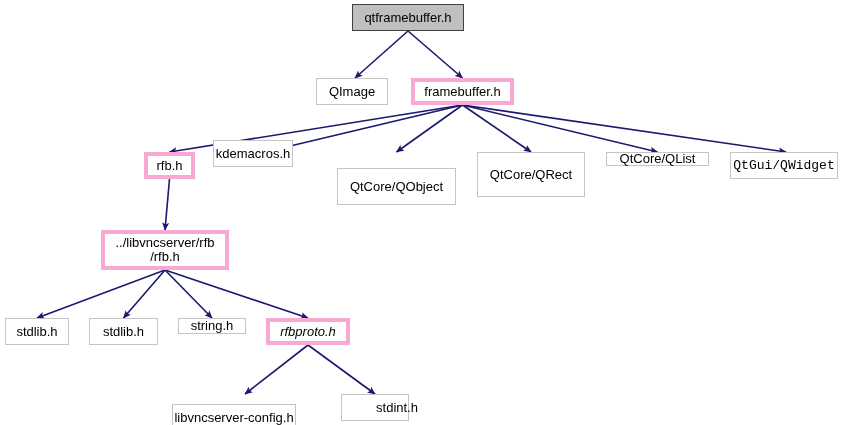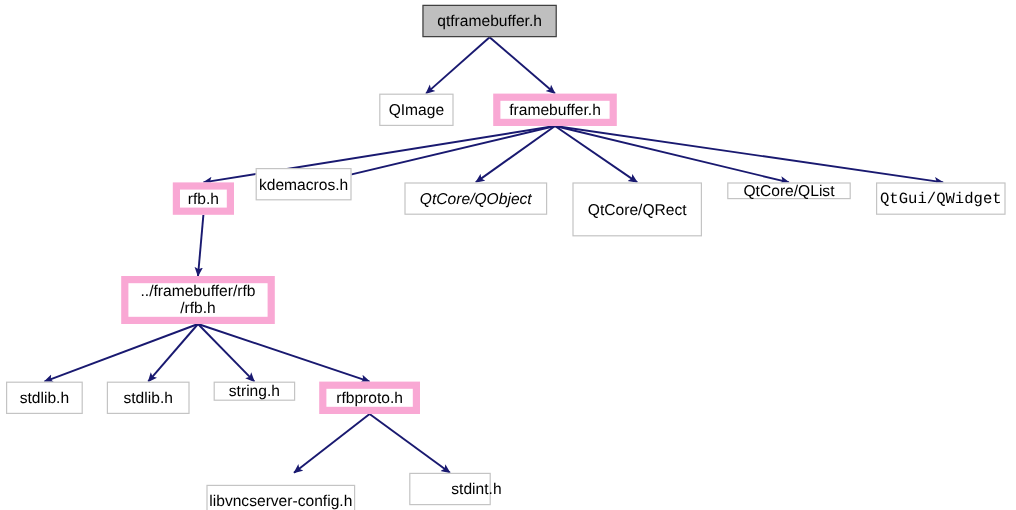--- a/index.html
+++ b/index.html
@@ -34,21 +34,21 @@
     background: #ffffff;
     border: 1px solid #c4c4c4;
     color: #000000;
     font-size: 13px;
     line-height: 14px;
     white-space: pre;
     letter-spacing: 0px;
     z-index: 2;
   }
   .node.thick {
-    border: 6px solid #f9a8d4;
+    border: 4px solid #f9a8d4;
   }
   .node.root {
     border: 1px solid #404040;
     background: #bfbfbf;
   }
   .node-label {
     display: block;
     padding: 0 6px;
   }
 </style>
@@ -73,30 +73,30 @@
       <line x1="169.5" y1="179" x2="165" y2="230" stroke="#191970" stroke-width="1.6" marker-end="url(#arrow)"></line>
       <line x1="165" y1="270" x2="37" y2="318" stroke="#191970" stroke-width="1.6" marker-end="url(#arrow)"></line>
       <line x1="165" y1="270" x2="123.5" y2="318" stroke="#191970" stroke-width="1.6" marker-end="url(#arrow)"></line>
       <line x1="165" y1="270" x2="212" y2="318" stroke="#191970" stroke-width="1.6" marker-end="url(#arrow)"></line>
       <line x1="165" y1="270" x2="308" y2="318" stroke="#191970" stroke-width="1.6" marker-end="url(#arrow)"></line>
       <line x1="308" y1="345" x2="245" y2="394" stroke="#191970" stroke-width="1.6" marker-end="url(#arrow)"></line>
       <line x1="308" y1="345" x2="375" y2="394" stroke="#191970" stroke-width="1.6" marker-end="url(#arrow)"></line>
     </svg>
   <div id="node-layer">
       <div class="node root" style="left: 352px; top: 4px; width: 112px; height: 27px; background: rgb(191, 191, 191);"><span class="node-label">qtframebuffer.h</span></div>
-      <div class="node" style="left: 316px; top: 78px; width: 62px; height: 27px;"><span class="node-label">QImage</span></div>
+      <div class="node" style="left: 316px; top: 78px; width: 72px; height: 27px;"><span class="node-label">QImage</span></div>
       <div class="node thick" style="left: 411px; top: 78px; width: 103px; height: 27px;"><span class="node-label">framebuffer.h</span></div>
       <div class="node thick" style="left: 144px; top: 152px; width: 51px; height: 27px;"><span class="node-label">rfb.h</span></div>
       <div class="node" style="left: 213px; top: 140px; width: 80px; height: 27px;"><span class="node-label">kdemacros.h</span></div>
-      <div class="node" style="left: 337px; top: 152px; width: 119px; height: 27px; font-style: italic;"><span class="node-label">QtCore/QObject</span></div>
+      <div class="node" style="left: 337px; top: 168px; width: 119px; height: 37px;"><span class="node-label">QtCore/QObject</span></div>
       <div class="node" style="left: 477px; top: 152px; width: 108px; height: 45px;"><span class="node-label">QtCore/QRect</span></div>
       <div class="node" style="left: 606px; top: 152px; width: 103px; height: 14px;"><span class="node-label">QtCore/QList</span></div>
       <div class="node" style="left: 730px; top: 152px; width: 108px; height: 27px; font-family: Liberation Mono, monospace;"><span class="node-label">QtGui/QWidget</span></div>
-      <div class="node thick" style="left: 101px; top: 230px; width: 128px; height: 40px;"><span class="node-label">../framebuffer/rfb
+      <div class="node thick" style="left: 101px; top: 230px; width: 128px; height: 40px;"><span class="node-label">../libvncserver/rfb
 /rfb.h</span></div>
       <div class="node" style="left: 5px; top: 318px; width: 64px; height: 27px;"><span class="node-label">stdlib.h</span></div>
       <div class="node" style="left: 89px; top: 318px; width: 69px; height: 27px;"><span class="node-label">stdlib.h</span></div>
       <div class="node" style="left: 178px; top: 318px; width: 68px; height: 16px;"><span class="node-label">string.h</span></div>
-      <div class="node thick" style="left: 266px; top: 318px; width: 84px; height: 27px;"><span class="node-label">rfbproto.h</span></div>
+      <div class="node thick" style="left: 266px; top: 318px; width: 84px; height: 27px; font-style: italic;"><span class="node-label">rfbproto.h</span></div>
       <div class="node" style="left: 172px; top: 404px; width: 124px; height: 27px;"><span class="node-label">libvncserver-config.h</span></div>
       <div class="node" style="left: 341px; top: 394px; width: 68px; height: 27px; padding-left: 44px;"><span class="node-label">stdint.h</span></div>
     </div>
 </div>
 
 </body></html>

